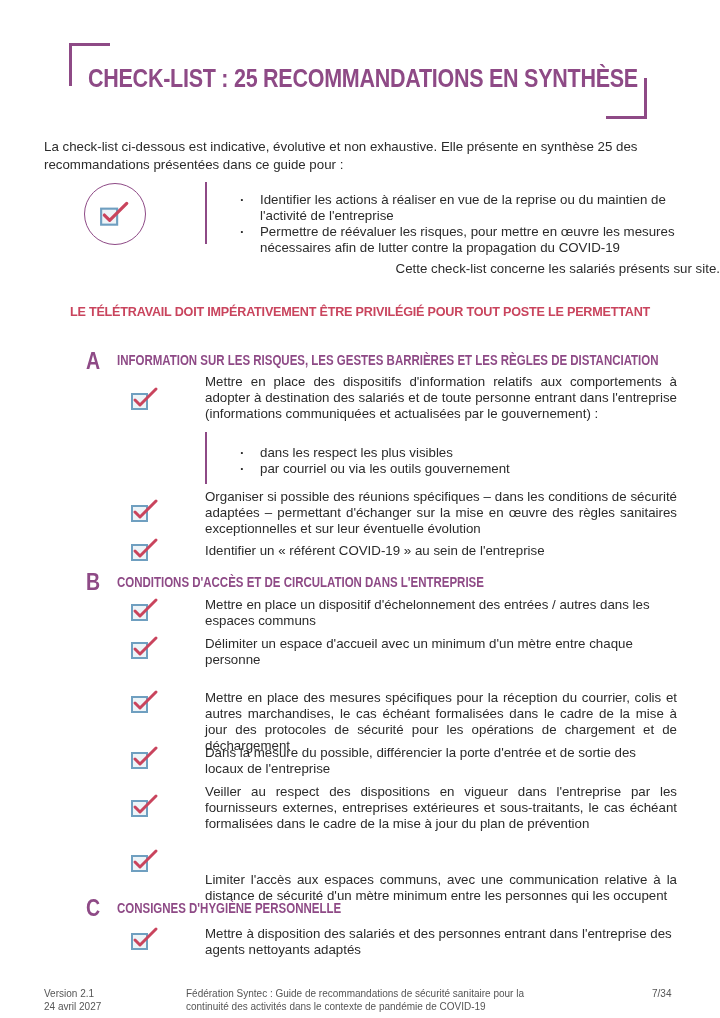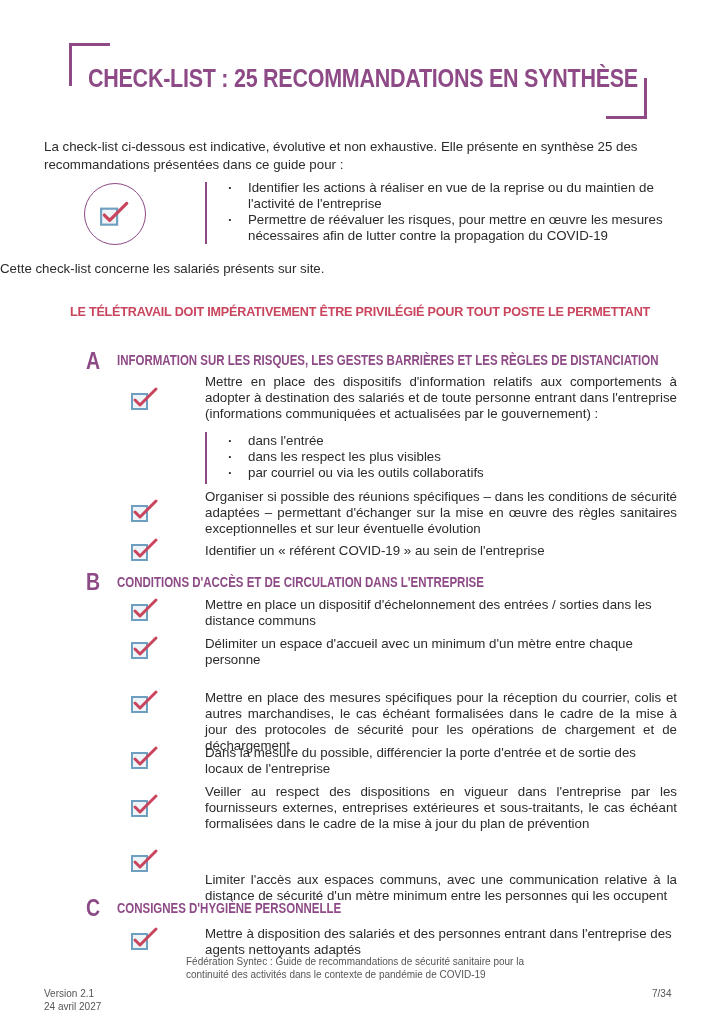--- a/index.html
+++ b/index.html
@@ -8,24 +8,24 @@
   .abs { position: absolute; }
   .bracket-tl { left: 69px; top: 43px; width: 38px; height: 40px;
                 border-left: 3px solid #8e4a86; border-top: 3px solid #8e4a86; }
   .bracket-br { left: 606px; top: 78px; width: 38px; height: 38px;
                 border-right: 3px solid #8e4a86; border-bottom: 3px solid #8e4a86; }
   .title { left: 88px; top: 64px; font-size: 25px; font-weight: bold; color: #8e4a86;
            letter-spacing: -0.3px; transform: scaleX(0.86); transform-origin: left top; white-space: nowrap; }
   .intro { left: 44px; top: 138px; width: 640px; font-size: 13.3px; line-height: 18px; }
   .circle-icon { left: 84px; top: 183px; width: 60px; height: 60px; border: 1.5px solid #8e4a86; border-radius: 50%; }
   .vbar { width: 2px; background: #8e4a86; }
-  .bullets { margin: 0; padding: 0; list-style: none; font-size: 13.3px; line-height: 16px; }
+  .bullets { margin: 12px; padding: 0; list-style: none; font-size: 13.3px; line-height: 16px; }
   .bullets li { position: relative; padding-left: 22px; }
   .bullets li::before { content: "·"; position: absolute; left: 2px; top: 0; font-weight: bold; }
-  .center-note { left: 0; width: 720px; top: 261px; text-align: left; font-size: 13.3px; }
+  .center-note { left: 0; width: 720px; top: 261px; text-align: right; font-size: 13.3px; }
   .banner { left: 0; width: 720px; top: 305px; text-align: center; font-size: 12.6px; font-weight: bold; color: #c9445d; letter-spacing: -0.2px; }
   .sec-letter { font-size: 23px; font-weight: bold; color: #8e4a86; transform: scaleX(0.85); transform-origin: left top; }
   .sec-title { font-size: 14px; font-weight: bold; color: #8e4a86; white-space: nowrap; transform: scaleX(0.82); transform-origin: left top; }
   .item-text { left: 205px; width: 472px; font-size: 13.3px; line-height: 16px; }
   .item-text.justify { text-align: justify; }
   .check { width: 30px; height: 26px; }
   .footer { font-size: 10px; color: #555; line-height: 13px; margin-top: 11px; }
 </style>
 </head>
 <body>
@@ -61,42 +61,41 @@
 
 <div class="abs sec-letter" style="left:86px;top:348px">A</div>
 <div class="abs sec-title" style="left:117px;top:352px">INFORMATION SUR LES RISQUES, LES GESTES BARRIÈRES ET LES RÈGLES DE DISTANCIATION</div>
 
 <svg class="abs check" style="left:130px;top:386px">
     <use href="#chk"></use>
   </svg>
 <div class="abs item-text justify" style="top:374px">Mettre en place des dispositifs d'information relatifs aux comportements à adopter à destination des salariés et de toute personne entrant dans l'entreprise (informations communiquées et actualisées par le gouvernement) :</div>
 <div class="abs vbar" style="left:205px;top:432px;height:52px"></div>
 <ul class="abs bullets" style="left:226px;top:433px;width:440px">
-  <li>dans l'entrée</li>
   <li>dans les respect les plus visibles</li>
-  <li>par courriel ou via les outils collaboratifs</li>
+  <li>par courriel ou via les outils gouvernement</li>
 </ul>
 
 <svg class="abs check" style="left:130px;top:498px">
     <use href="#chk"></use>
   </svg>
 <div class="abs item-text justify" style="top:489px">Organiser si possible des réunions spécifiques – dans les conditions de sécurité adaptées – permettant d'échanger sur la mise en œuvre des règles sanitaires exceptionnelles et sur leur éventuelle évolution</div>
 
 <svg class="abs check" style="left:130px;top:537px">
     <use href="#chk"></use>
   </svg>
 <div class="abs item-text" style="top:543px">Identifier un « référent COVID-19 » au sein de l'entreprise</div>
 
 <div class="abs sec-letter" style="left:86px;top:569px">B</div>
 <div class="abs sec-title" style="left:117px;top:574px">CONDITIONS D'ACCÈS ET DE CIRCULATION DANS L'ENTREPRISE</div>
 
 <svg class="abs check" style="left:130px;top:597px">
     <use href="#chk"></use>
   </svg>
-<div class="abs item-text" style="top:597px">Mettre en place un dispositif d'échelonnement des entrées / sorties dans les distance communs</div>
+<div class="abs item-text" style="top:597px">Mettre en place un dispositif d'échelonnement des entrées / autres dans les espaces communs</div>
 
 <svg class="abs check" style="left:130px;top:635px">
     <use href="#chk"></use>
   </svg>
 <div class="abs item-text" style="top:636px">Délimiter un espace d'accueil avec un minimum d'un mètre entre chaque personne</div>
 
 <svg class="abs check" style="left:130px;top:689px">
     <use href="#chk"></use>
   </svg>
 <div class="abs item-text justify" style="top:690px">Mettre en place des mesures spécifiques pour la réception du courrier, colis et autres marchandises, le cas échéant formalisées dans le cadre de la mise à jour des protocoles de sécurité pour les opérations de chargement et de déchargement</div>
@@ -121,17 +120,17 @@
 
 <svg class="abs check" style="left:130px;top:926px">
     <use href="#chk"></use>
   </svg>
 <div class="abs item-text" style="top:926px">Mettre à disposition des salariés et des personnes entrant dans l'entreprise des agents nettoyants adaptés</div>
 
 <div class="abs footer" style="left:44px;top:976px">
   <div>Version 2.1</div>
   <div>24 avril 2027</div>
 </div>
-<div class="abs footer" style="left:186px;top:944px">
+<div class="abs footer" style="left:186px;top:976px">
   <div>Fédération Syntec : Guide de recommandations de sécurité sanitaire pour la</div>
   <div>continuité des activités dans le contexte de pandémie de COVID-19</div>
 </div>
 <div class="abs footer" style="left:652px;top:976px">7/34</div>
 
 </body></html>

